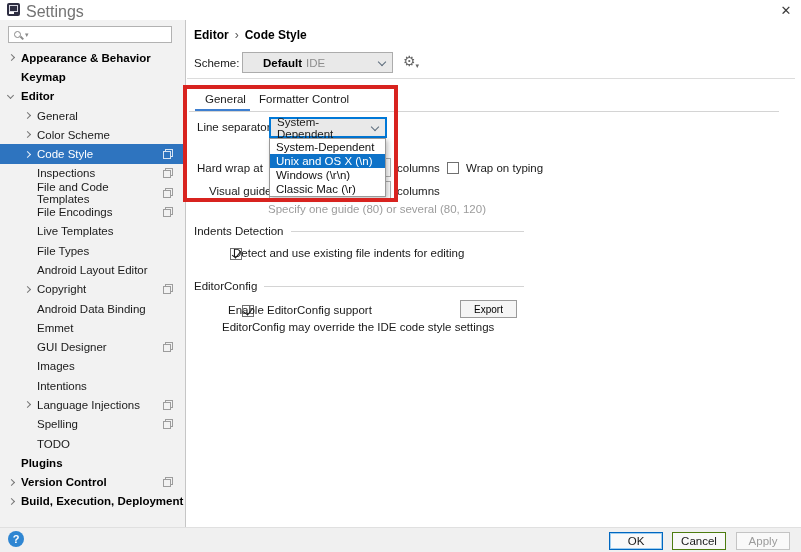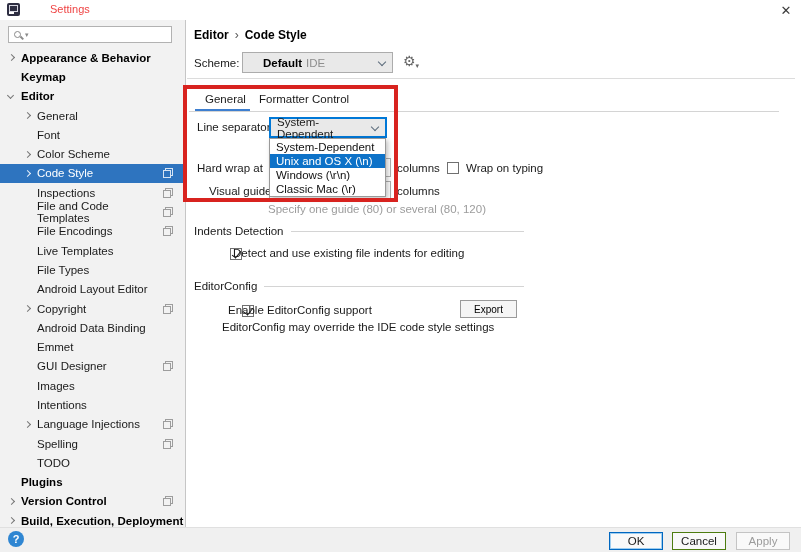--- a/index.html
+++ b/index.html
@@ -6,21 +6,21 @@
   html,body { background:#fff; }
   body { font-family:"Liberation Sans", sans-serif; color:#1a1a1a; }
   #app { position:relative; width:801px; height:552px; background:#fff; overflow:hidden;
          box-shadow: inset -1px -1px 0 #c9c9c9; }
 
   
   .titlebar { position:absolute; left:0; top:0; width:801px; height:20px; background:#fff; }
   .app-icon { position:absolute; left:7px; top:3px; width:13px; height:13px; background:#2e2e42; border-radius:2px; }
   .app-icon::after { content:''; position:absolute; left:2px; bottom:2px; width:5px; height:2px; background:#fff; }
   .app-icon::before { content:''; position:absolute; left:2px; top:2px; width:7px; height:5px; border:1px solid #d8d8e2; }
-  .win-title { position:absolute; left:26px; top:3px; font-size:11px; color:#ef4444;margin-left:24px; }
+  .win-title { position:absolute; left:26px; top:3px; font-size:16px; color:#737373; }
   .close-btn { position:absolute; right:6px; top:2px; width:18px; height:17px; text-align:center;
                font-size:13px; line-height:17px; color:#3c3c3c; cursor:pointer; }
 
   
   .sidebar { position:absolute; left:0; top:20px; width:186px; height:507px; background:#f2f2f2; border-right:1px solid #c6c6c6; }
   .searchbox { position:absolute; left:8px; top:6px; width:164px; height:17px; background:#fff; border:1px solid #b2b2b2; display:flex; align-items:center; padding-left:5px; }
   .mag { width:7px; height:7px; border:1.5px solid #8a8a8a; border-radius:50%; position:relative; display:inline-block; }
   .mag::after { content:''; position:absolute; width:4px; height:1.5px; background:#8a8a8a; transform:rotate(45deg); right:-3.5px; bottom:-1.5px; }
   .mag-caret { font-size:7px; color:#8a8a8a; margin-left:4px; line-height:7px; }
 
@@ -143,24 +143,20 @@
           </span>
           <span class="tlabel">Editor</span>
         </div>
         <div class="trow lvl1">
           <span class="chevslot">
             <span class="chev col"></span>
           </span>
           <span class="tlabel">General</span>
         </div>
         <div class="trow lvl1">
-          <span class="chevslot"></span>
-          <span class="tlabel">Font</span>
-        </div>
-        <div class="trow lvl1">
           <span class="chevslot">
             <span class="chev col"></span>
           </span>
           <span class="tlabel">Color Scheme</span>
         </div>
         <div class="trow lvl1 sel">
           <span class="chevslot">
             <span class="chev col"></span>
           </span>
           <span class="tlabel">Code Style</span>

